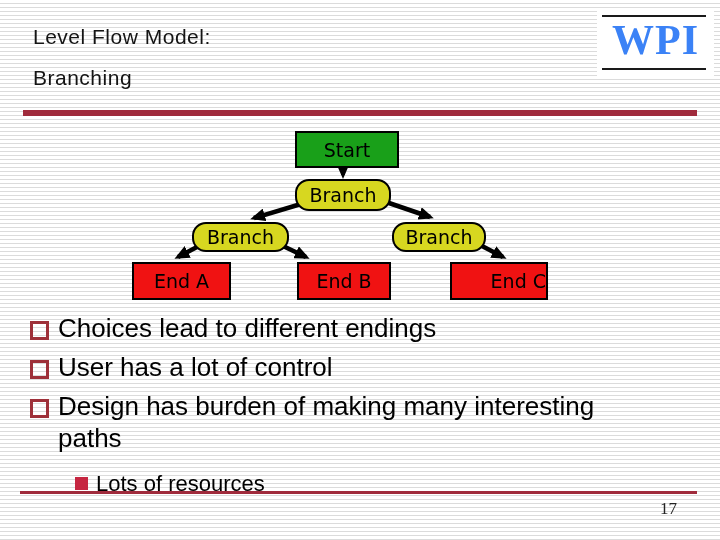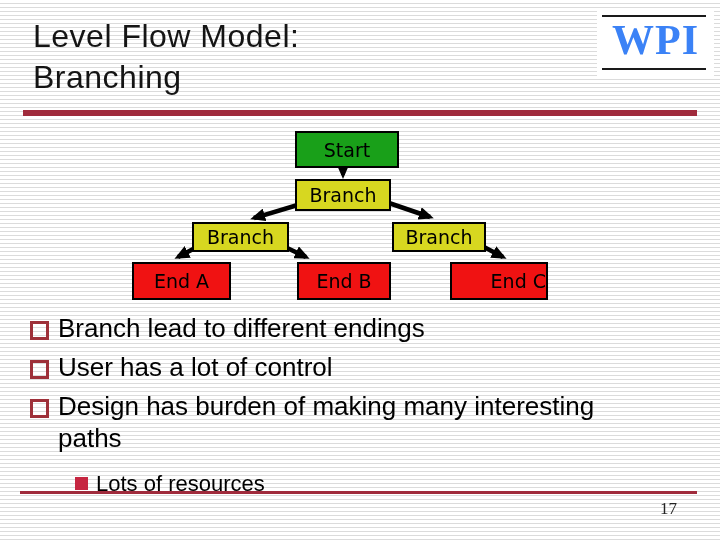--- a/index.html
+++ b/index.html
@@ -2,36 +2,36 @@
 <html><head>
 <meta charset="utf-8">
 <style>
   html,body{margin:0;padding:0;background:#888;}
   #slide{
     position:relative;width:720px;height:540px;overflow:hidden;
     background:repeating-linear-gradient(to bottom,#ffffff 0px,#ffffff 3px,#dbdbdb 3px,#dbdbdb 4px);
     font-family:"Liberation Sans",sans-serif;
   }
   
-  .title{position:absolute;left:33px;top:16px;color:#141414;font-size:32px;line-height:41px;letter-spacing:0.5px;}
+  .title{position:absolute;left:33px;top:16px;color:#141414;font-size:21px;line-height:41px;letter-spacing:0.5px;}
   .title-underline{position:absolute;left:23px;top:110px;width:674px;height:6px;background:#A02B3C;}
   
   .logo{position:absolute;left:597px;top:9px;width:117px;height:67px;background:#ffffff;}
   .logo-line{position:absolute;left:5px;width:104px;height:2px;background:#1a1a1a;}
   .logo-line.top{top:6px;}
   .logo-line.bot{bottom:6px;}
   .logo-text{position:absolute;left:0;right:0;top:9px;text-align:center;
     font-family:"Liberation Serif",serif;font-weight:bold;font-size:42px;line-height:44px;
     color:#3b82f6;letter-spacing:1px;}
   
   .node{position:absolute;border:2px solid #000;box-sizing:border-box;
     display:flex;align-items:center;justify-content:center;
     font-family:"DejaVu Sans",sans-serif;font-size:19px;color:#000;}
   .node.green{background:#19A019;}
-  .node.yellow{background:#D7D720;}
+  .node.yellow{background:#D7D720;border-radius:14px;}
   .node.red{background:#F01212;}
   #n-start  {left:295px;top:131px;width:104px;height:37px;}
   #n-branch1{left:295px;top:179px;width:96px;height:32px;}
   #n-branch2{left:192px;top:222px;width:97px;height:30px;}
   #n-branch3{left:392px;top:222px;width:94px;height:30px;}
   #n-endA   {left:132px;top:262px;width:99px;height:38px;justify-content:center;}
   #n-endB   {left:297px;top:262px;width:94px;height:38px;}
   #n-endC   {left:450px;top:262px;width:98px;height:38px;justify-content:flex-end;}
   .arrows{position:absolute;left:0;top:0;width:720px;height:540px;pointer-events:none;}
   
@@ -95,21 +95,21 @@
   <div id="n-endB" class="node red">
     <span>End B</span>
   </div>
   <div id="n-endC" class="node red">
     <span>End C</span>
   </div>
 
   <div class="bullets">
     <div class="b-row">
       <span class="b-sq"></span>
-      <span class="b-text">Branch lead to different endings</span>
+      <span class="b-text">Choices lead to different endings</span>
     </div>
     <div class="b-row">
       <span class="b-sq"></span>
       <span class="b-text">User has a lot of control</span>
     </div>
     <div class="b-row">
       <span class="b-sq"></span>
       <span class="b-text">Design has burden of making many interesting paths</span>
     </div>
     <div class="sub-row">

